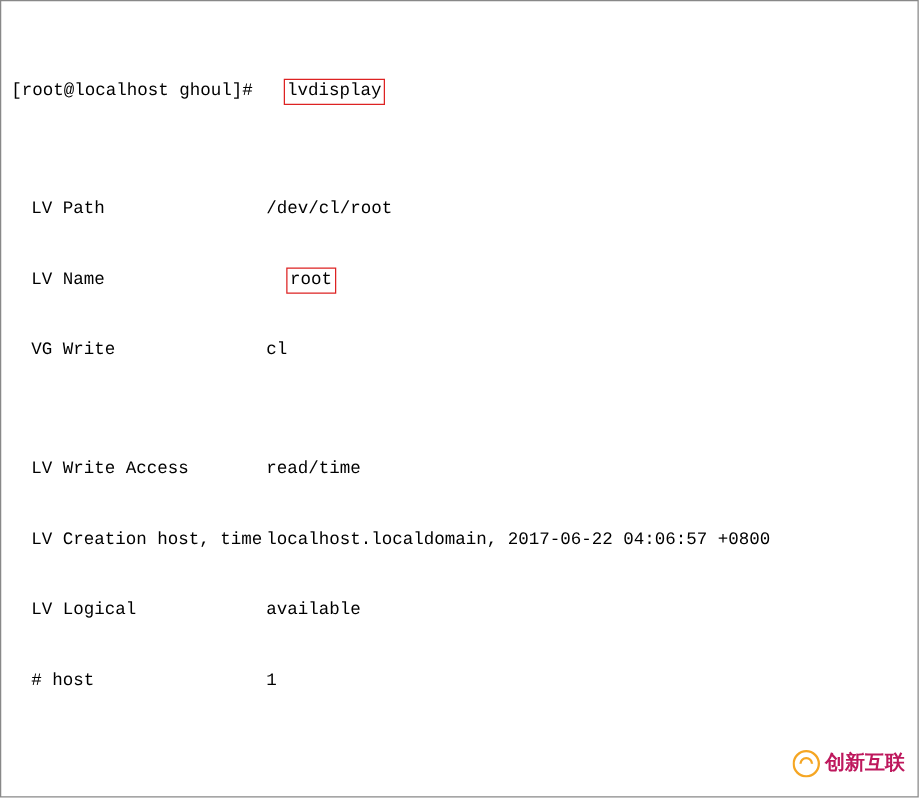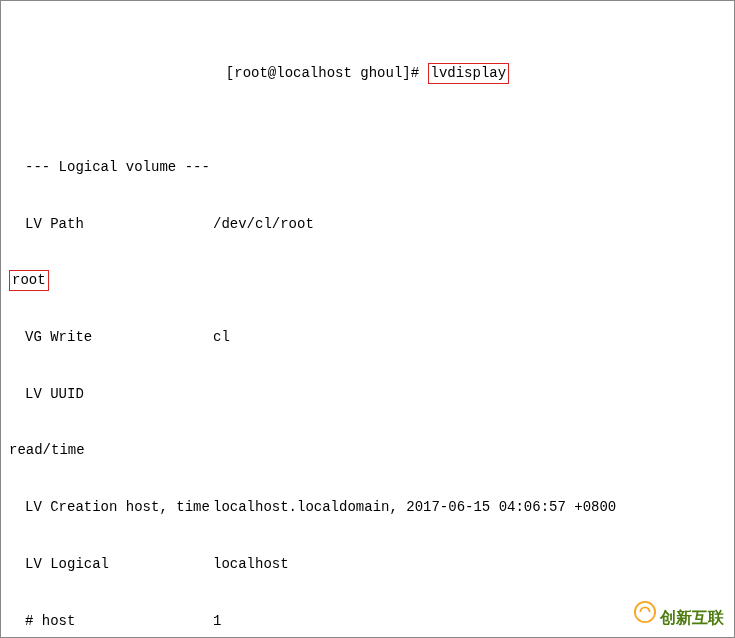--- a/index.html
+++ b/index.html
@@ -8,63 +8,62 @@
       font-family: "Courier New", Consolas, monospace;
       font-size: 14px;
       color: #000;
       line-height: 1.35;
       width: 735px;
       height: 638px;
       position: relative;
       border: 1px solid #888;
     }
     .terminal { padding: 6px 8px; white-space: pre; }
-    .prompt-line { display: flex; flex-wrap: nowrap; justify-content: center; }
+    .prompt-line { display: flex; flex-wrap: nowrap; }
     .highlight-red {
       border: 1px solid #d22;
       padding: 0 2px;
-      margin: -1px 0;
+      margin: -1px 16px;
       display: inline-block;
     }
     .row { display: flex; }
     .label { width: 204px; padding-left: 16px; font-family: Liberation Mono, monospace; }
     .val { flex: 0 0 auto; font-family: Liberation Mono, monospace; }
     .hdr { padding-left: 16px; }
     .watermark {
       position: absolute;
       bottom: 8px;
       right: 10px;
       font-family: "Microsoft YaHei", Arial, sans-serif;
       font-size: 16px;
       font-weight: bold;
-      color: #4d7c0f;
+      color: #be185d;
       display: flex;
-      align-items: flex-end;
+      align-items: flex-start;
       gap: 4px;
     }
     .watermark svg { width: 22px; height: 22px; }
   </style>
 </head>
 <body>
 
 <div class="terminal">
 
   <div class="prompt-line">
     <span>[root@localhost ghoul]#</span><span>&nbsp;</span><span class="highlight-red">lvdisplay</span>
   </div>
 
   
-  <div class="hdr">--- Logical volume ---</div>
   <div class="row"><span class="label">LV Path</span><span class="val">/dev/cl/root</span></div>
-  <div class="row"><span class="val highlight-red">root</span></div>
+  <div class="row"><span class="label">LV Name</span><span class="val highlight-red">root</span></div>
   <div class="row"><span class="label">VG Write</span><span class="val">cl</span></div>
-  <div class="row"><span class="label">LV UUID</span></div>
-  <div class="row"><span class="val">read/time</span></div>
-  <div class="row"><span class="label">LV Creation host, time</span><span class="val">localhost.localdomain, 2017-06-15 04:06:57 +0800</span></div>
-  <div class="row"><span class="label">LV Logical</span><span class="val">localhost</span></div>
+  <div class="row"></div>
+  <div class="row"><span class="label">LV Write Access</span><span class="val">read/time</span></div>
+  <div class="row"><span class="label">LV Creation host, time</span><span class="val">localhost.localdomain, 2017-06-22 04:06:57 +0800</span></div>
+  <div class="row"><span class="label">LV Logical</span><span class="val">available</span></div>
   <div class="row"><span class="label"># host</span><span class="val">1</span></div>
   
   
   
   
   
   
   
 
   

